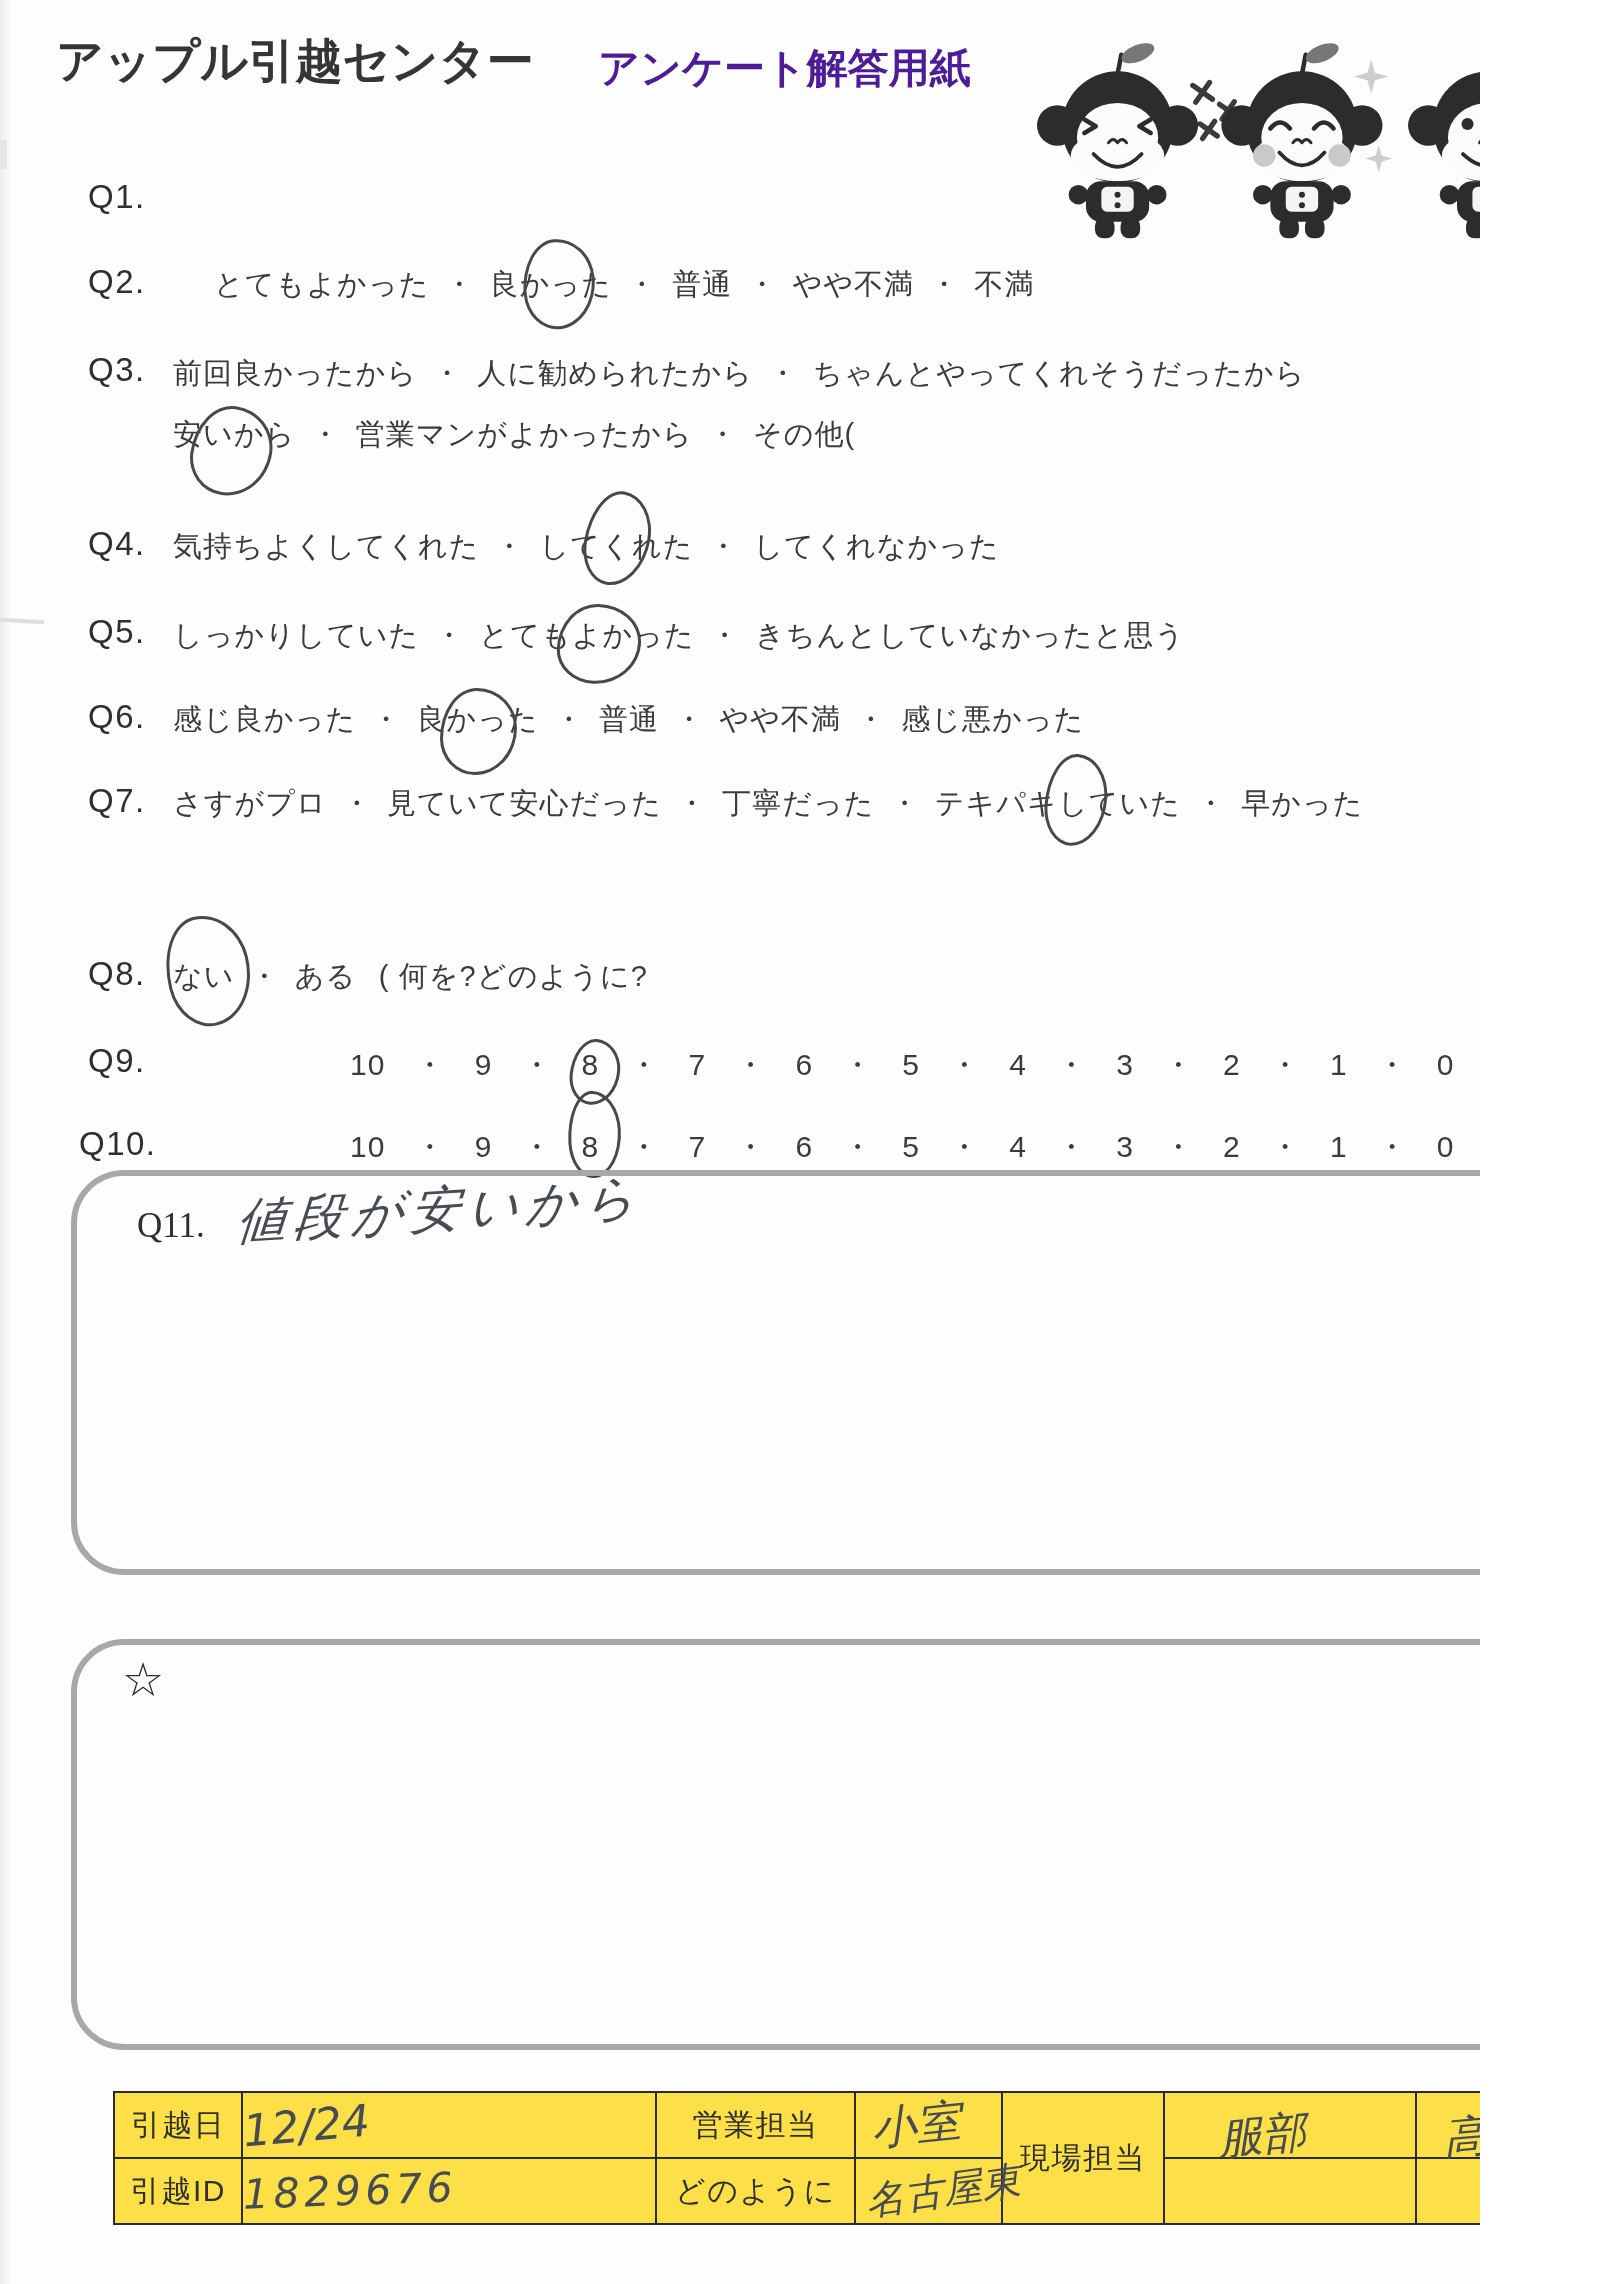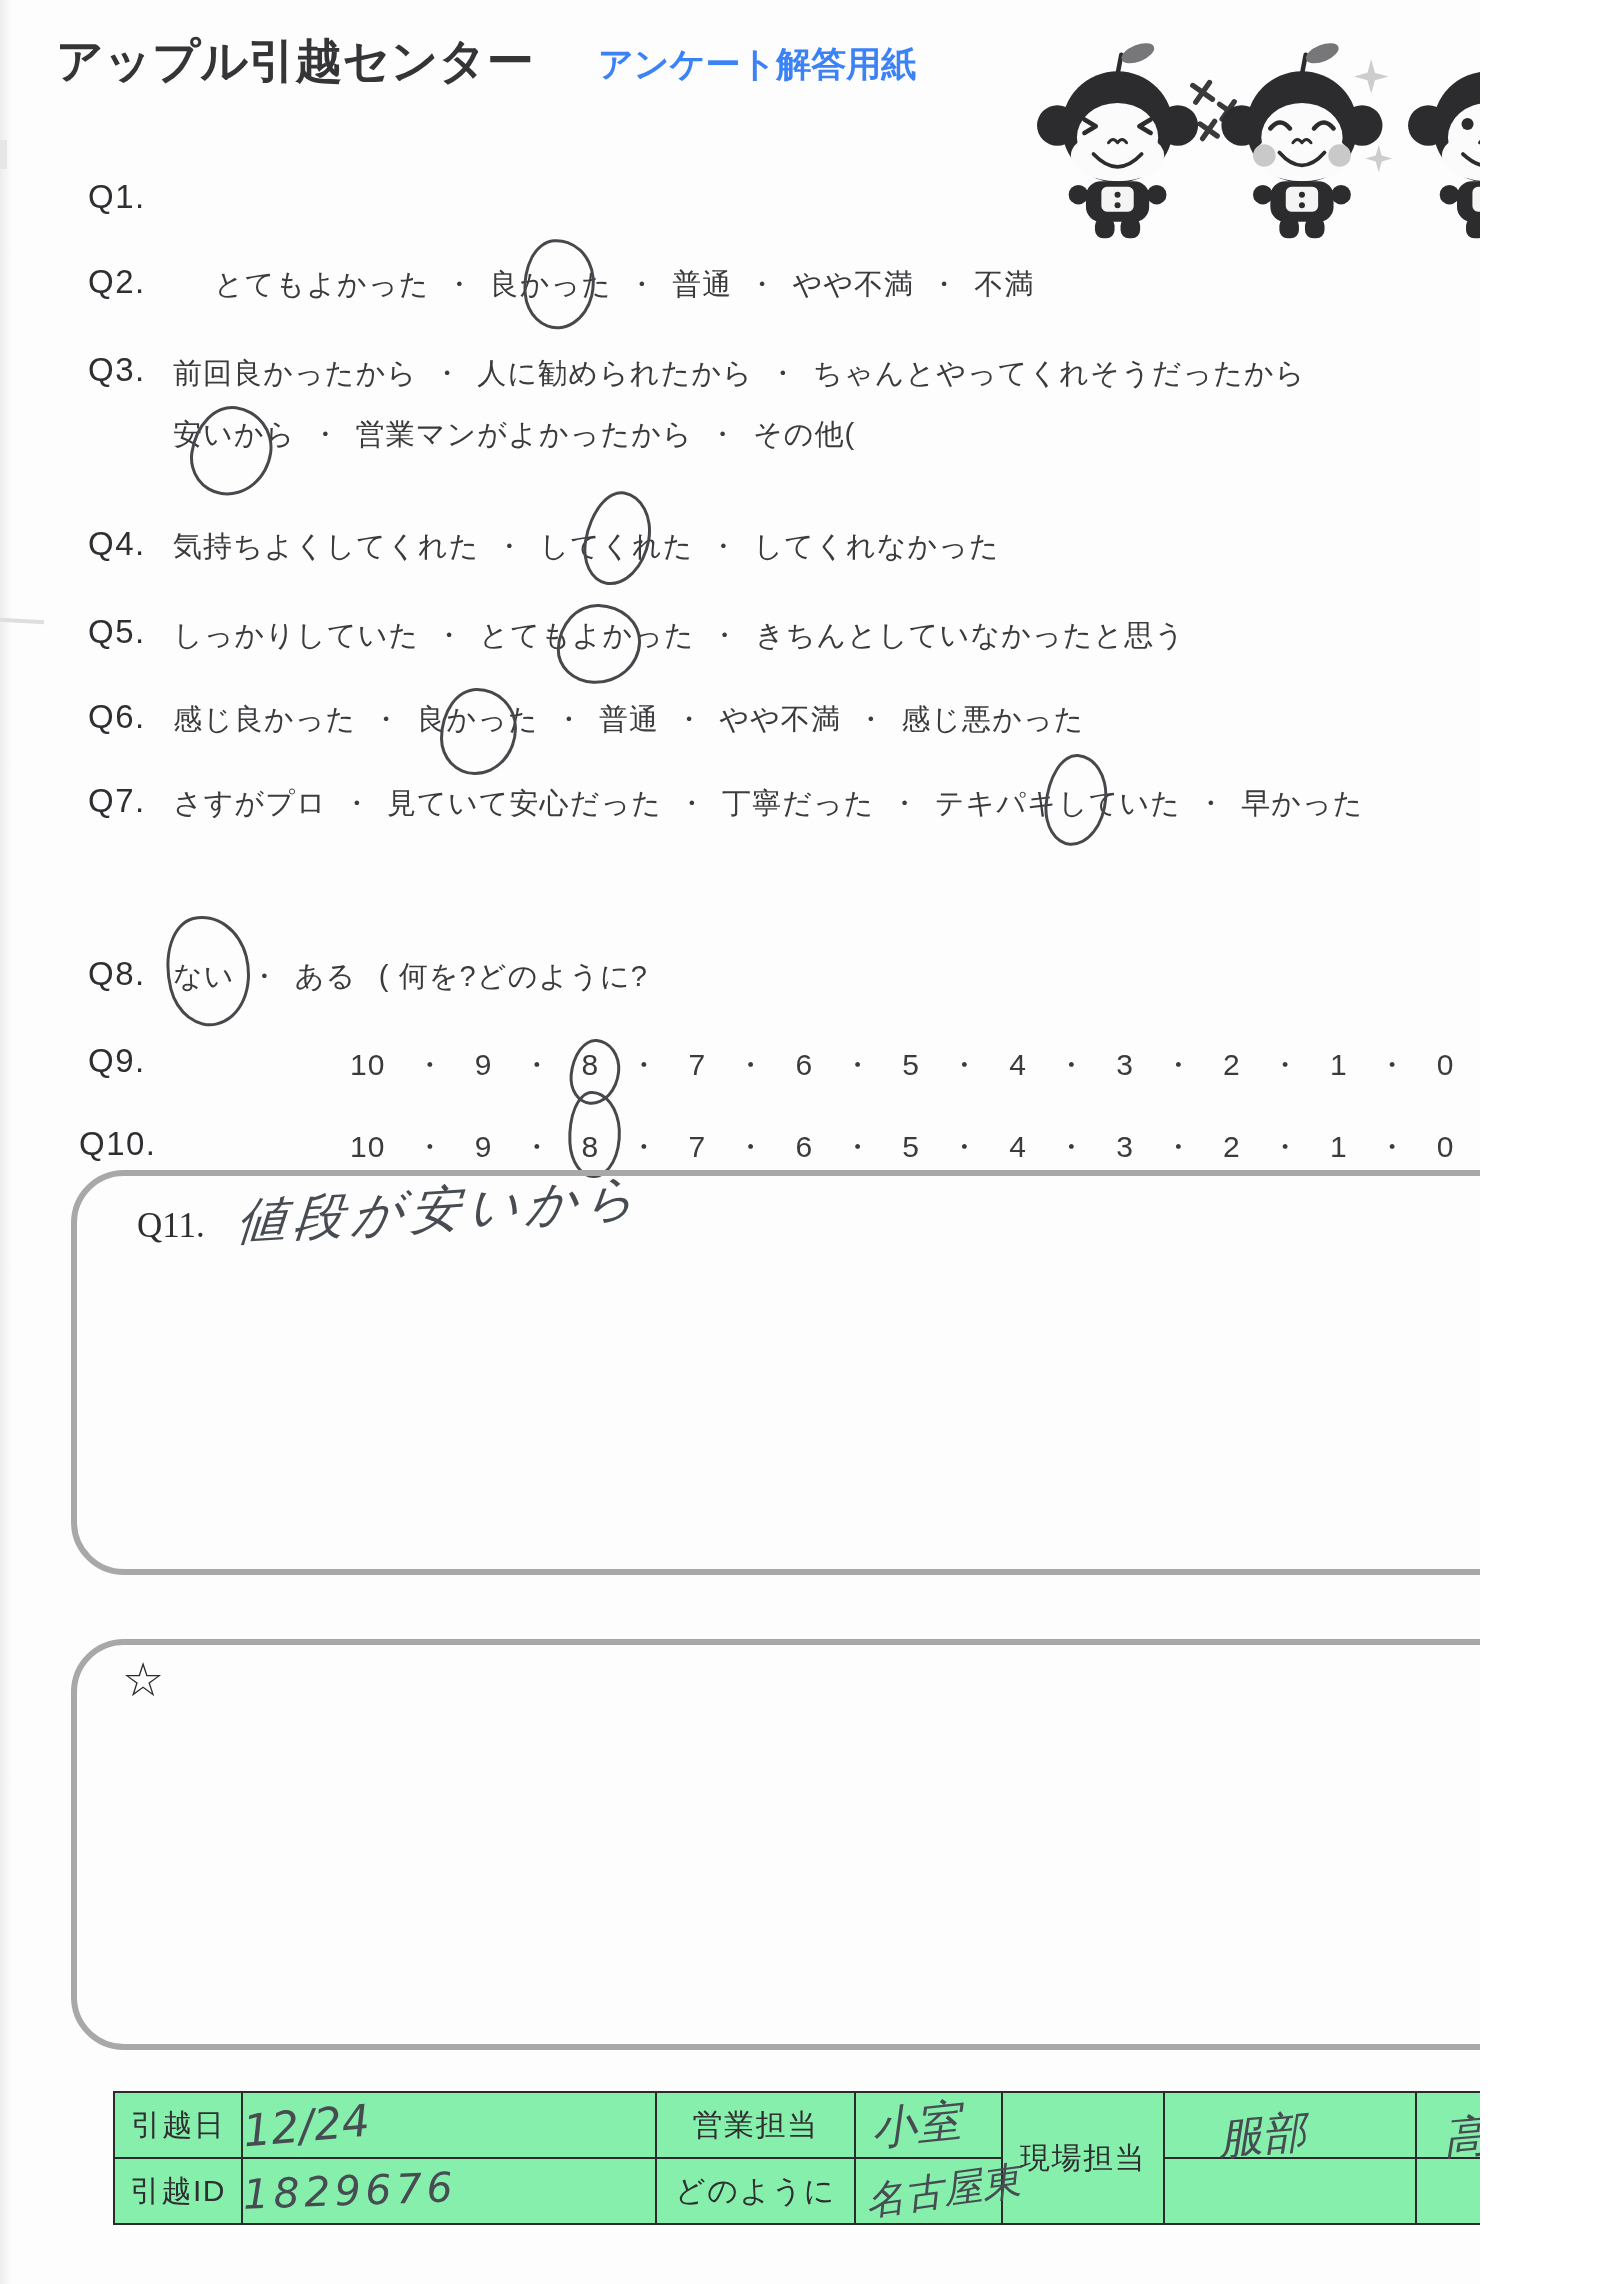--- a/index.html
+++ b/index.html
@@ -7,40 +7,40 @@
     position:relative; width:1480px; height:2284px; overflow:hidden;
     background:#fdfdfd; color:#3a3a3d;
     font-family:"Liberation Sans","DejaVu Sans",sans-serif;
   }
   #page::before { 
     content:""; position:absolute; left:0; top:0; bottom:0; width:12px;
     background:linear-gradient(90deg,#ededed,#fdfdfd); z-index:0;
   }
   .abs { position:absolute; }
   .title { font-size:47px; font-weight:900; letter-spacing:0; color:#353538; }
-  .subtitle { font-size:35px; font-weight:700; color:#3b82f6; }
+  .subtitle { font-size:41px; font-weight:700; color:#4c1d95; }
   .instruction { font-size:26px; color:#3c3c3f; letter-spacing:0.8px; }
   .qnum { font-size:33px; color:#2f2f33; letter-spacing:1.5px; }
   .qrow { font-size:29px; white-space:nowrap; color:#3b3b3e; letter-spacing:1.1px; }
   .qrow.num { font-size:30px; }
   .d { display:inline-block; margin:0 15px; color:#3b3b3e; }
   .num .d { margin:0 29px; }
   .o { position:relative; display:inline-block; }
   .mark {
     position:absolute; display:block; pointer-events:none;
     border:3px solid #46484c;
     border-radius:48% 52% 55% 45% / 58% 46% 54% 42%;
   }
   .paren { font-size:35px; color:#3b3b3e; }
   .bigbox { border:6.8px solid #a8a8a8; border-radius:53px; background:transparent; }
   .q11label { font-family:"Liberation Serif","DejaVu Serif",serif; font-size:35px; color:#2e2e31; }
   .hand { font-family:"DejaVu Sans",sans-serif; font-style:italic; color:#474b52; white-space:nowrap; }
   .hand-q11 { font-size:50px; letter-spacing:7.5px; transform:rotate(-3.5deg) skewX(-8deg); transform-origin:left center; }
   .star { font-size:47px; color:#2c2c2f; }
-  table.footer { border-collapse:collapse; table-layout:fixed; background:#86efac; }
+  table.footer { border-collapse:collapse; table-layout:fixed; background:#fde047; }
   table.footer td { border:2.3px solid #2b2b2e; overflow:visible; padding:0; }
   .tlabel { font-size:30px; text-align:center; color:#2f2f32; letter-spacing:1.5px; }
   .tval { padding-left:41px; }
   .h-date   { font-size:44px; display:inline-block; transform:rotate(-5deg); }
   .h-id     { font-size:41px; letter-spacing:4.5px; display:inline-block; transform:rotate(-2deg); }
   .h-sales  { font-size:45px; display:inline-block; transform:rotate(-6deg); }
   .h-branch { font-size:39px; display:inline-block; transform:rotate(-8deg); }
   .h-name   { font-size:44px; display:inline-block; position:relative; top:10.5px; transform:rotate(-5deg); z-index:2; }
   .artifact { background:#dedede; }
 </style>

